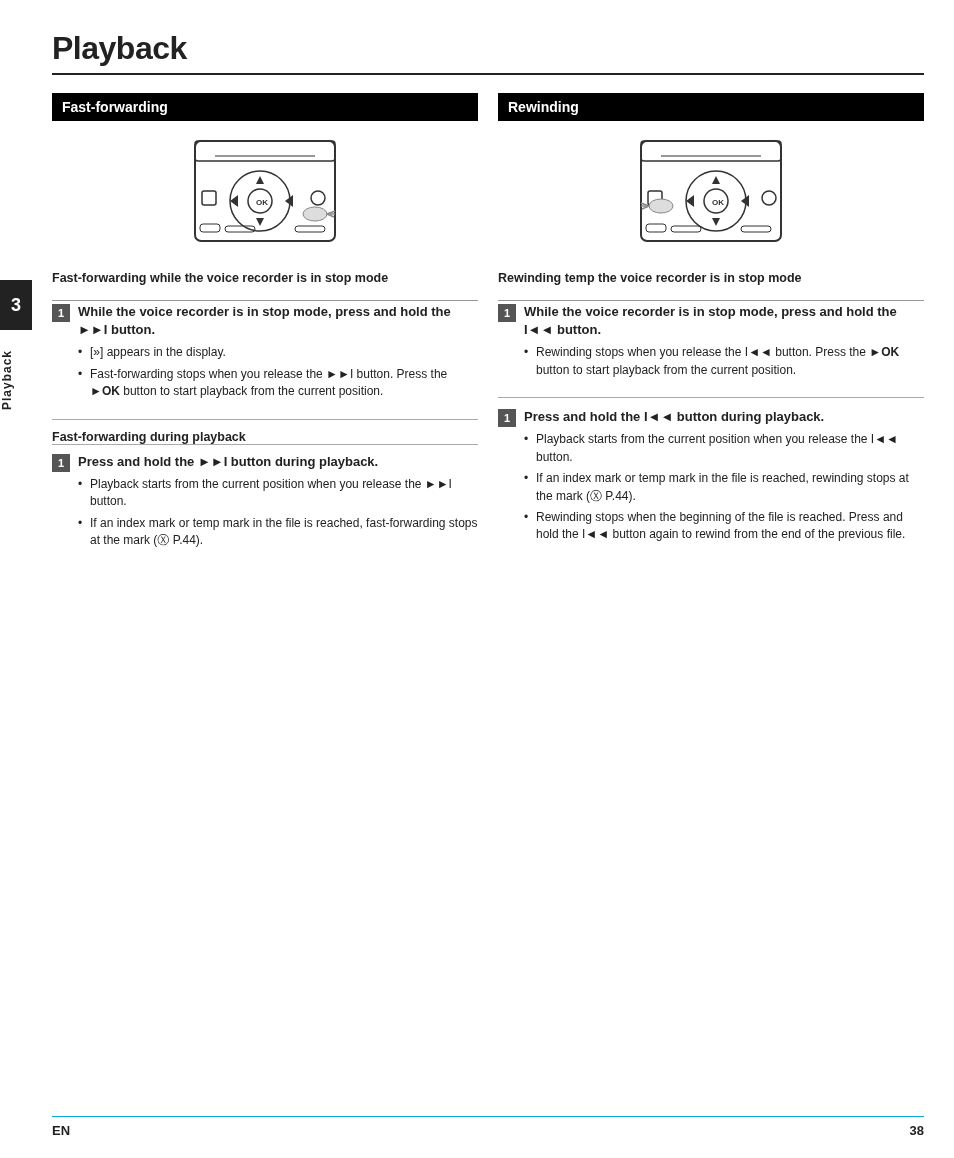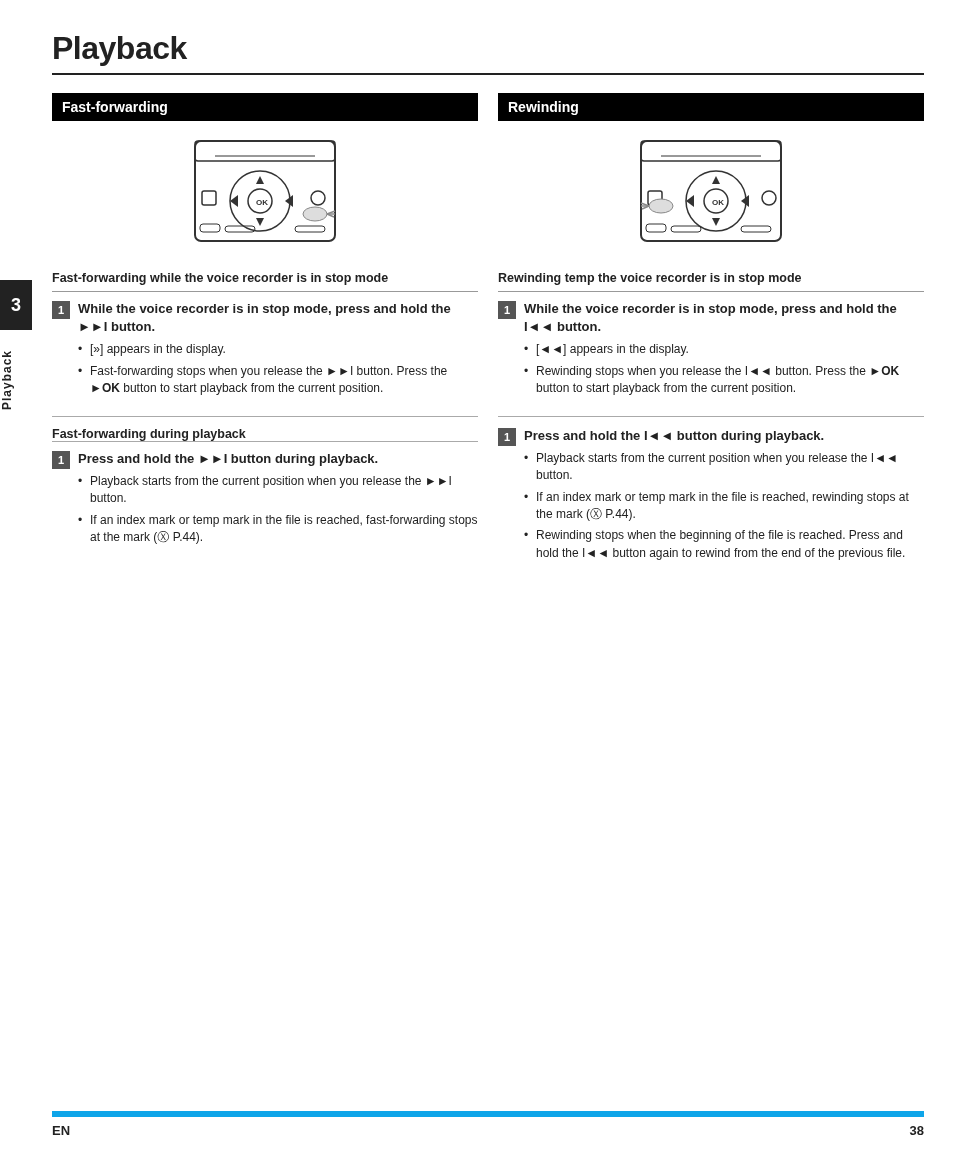--- a/index.html
+++ b/index.html
@@ -112,22 +112,22 @@
     
     svg.device-svg {
       width: 200px;
       height: 120px;
     }
 
     
     .subsection-title {
       font-weight: bold;
       font-size: 12.5px;
-      margin-bottom: 8px;
-      padding-bottom: 6px;
+      margin-bottom: 2px;
+      padding-bottom: 15px;
       border-bottom: 1px solid #999;
     }
 
     
     .step {
       display: flex;
       gap: 8px;
       margin-bottom: 8px;
     }
 
@@ -186,21 +186,21 @@
       font-size: 12.5px;
       margin-bottom: 8px;
       border-bottom: 1px solid #aaa;
     }
 
     
     .footer {
       display: flex;
       align-items: center;
       justify-content: space-between;
-      border-top: 6px solid #0ea5e9;
+      border-top: 1px solid #0ea5e9;
       margin-top: 10px;
       padding-top: 6px;
     }
 
     .footer-en {
       font-weight: bold;
       font-size: 13px;
     }
 
     .footer-page {
@@ -344,21 +344,20 @@
 
         <div class="subsection-title">Rewinding temp the voice recorder is in stop mode</div>
 
         <div class="step">
           <div class="step-number">1</div>
           <div class="step-content">
             <div class="step-main">
               While the voice recorder is in stop mode, press and hold the I◄◄ button.
             </div>
             <ul class="step-bullets">
-              <li>[◄◄] appears in the display.</li>
               <li>Rewinding stops when you release the I◄◄ button. Press the <strong>►OK</strong> button to start playback from the current position.</li>
             </ul>
           </div>
         </div>
 
         <div class="section-divider"></div>
 
 
         <div class="step">
           <div class="step-number">1</div>

